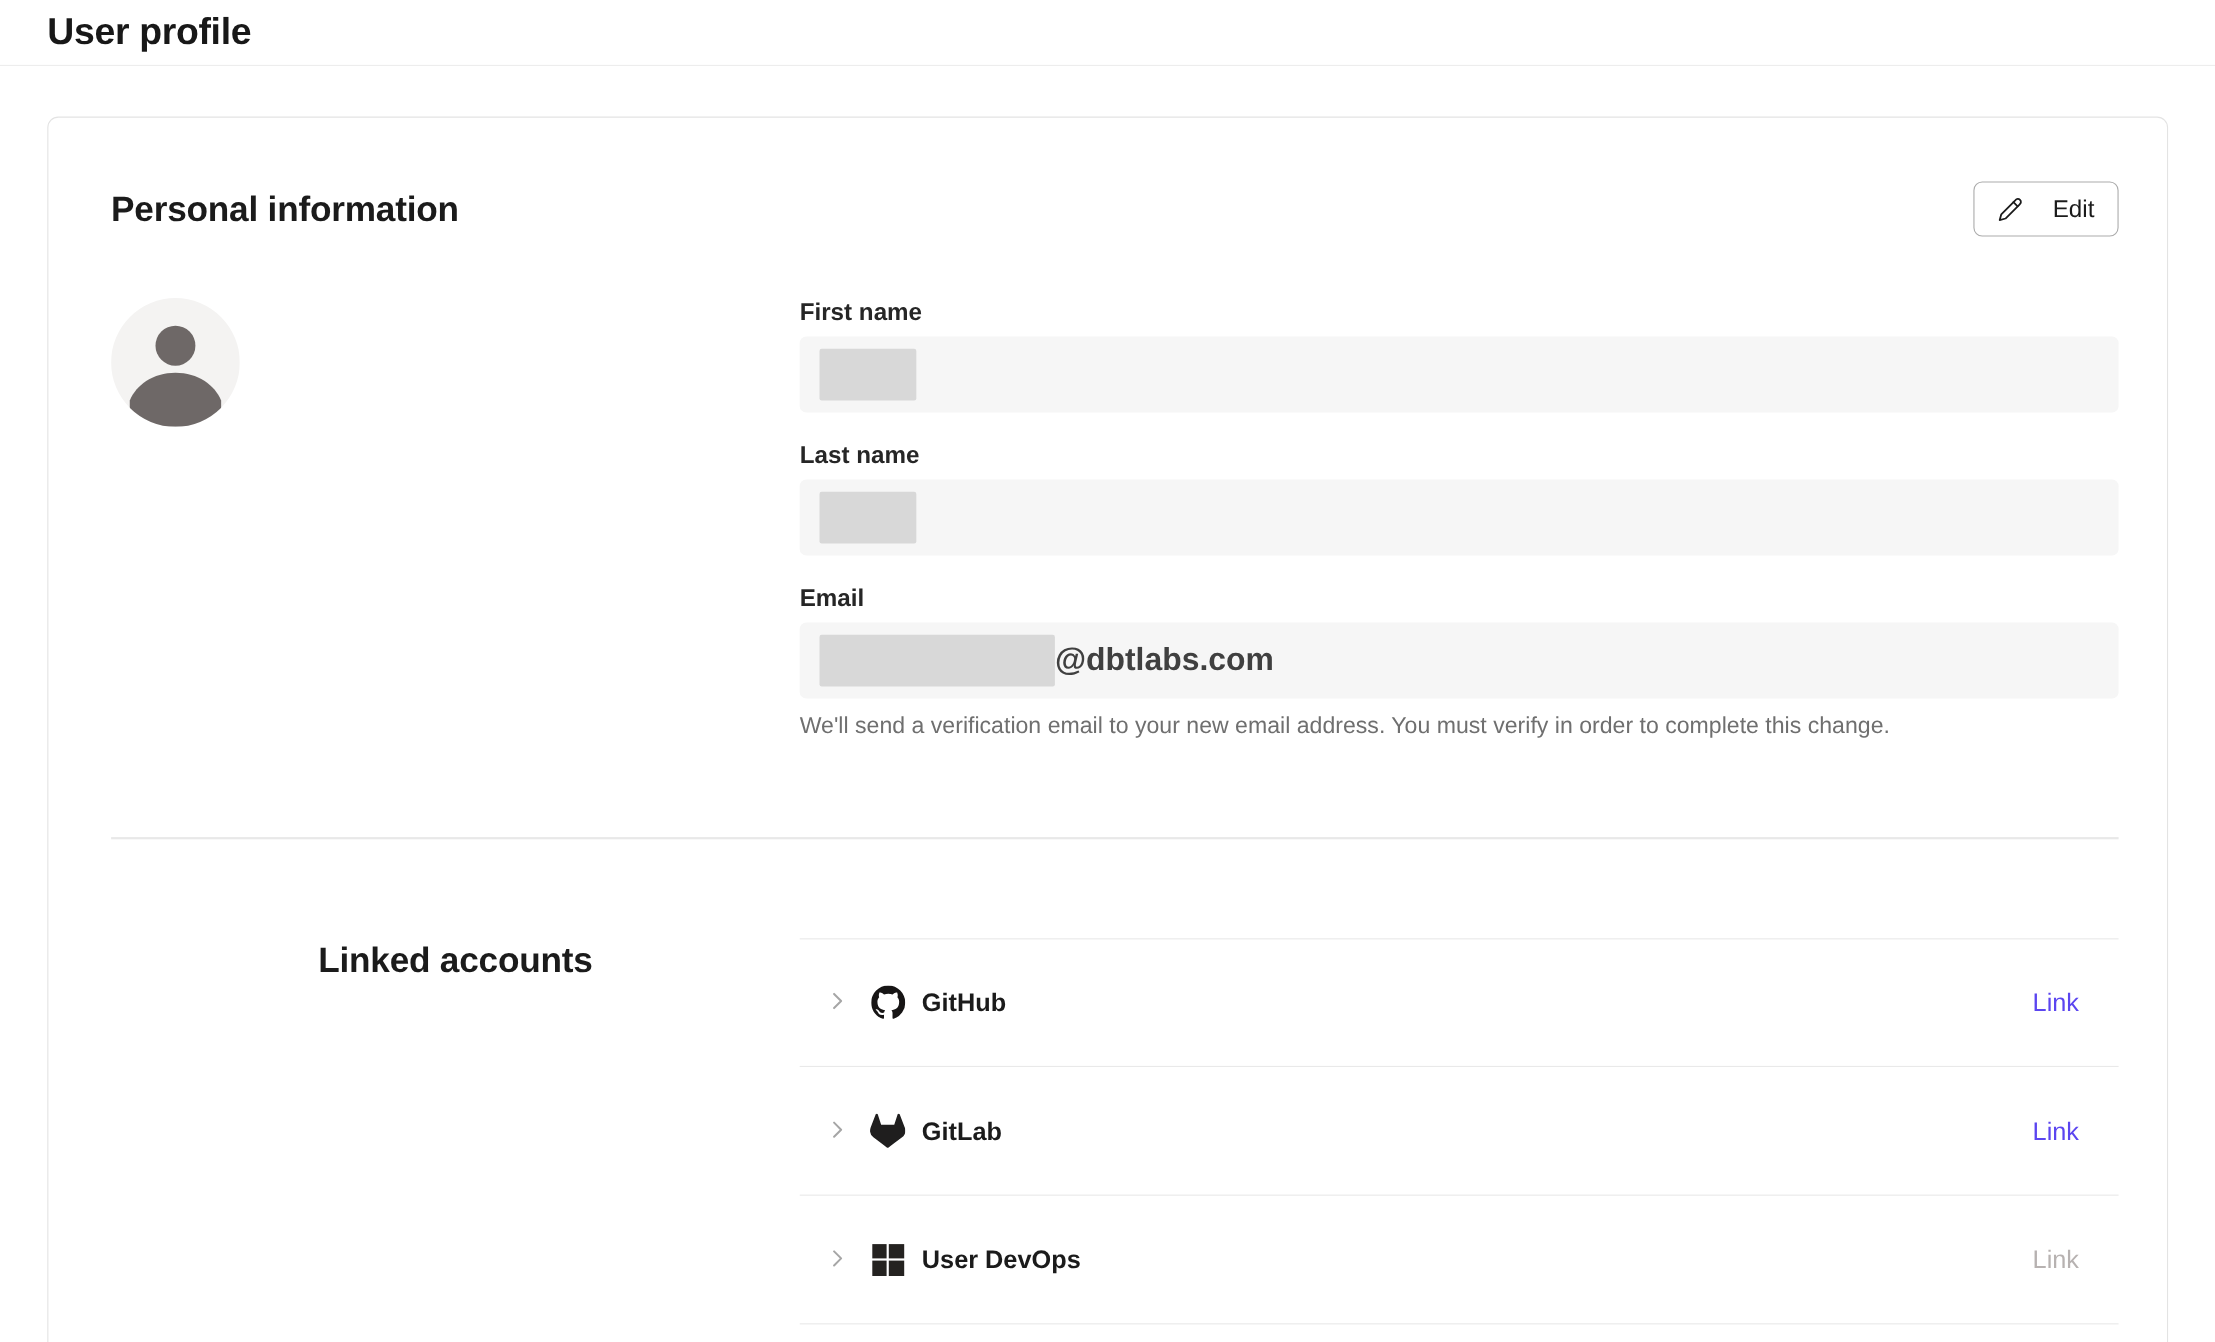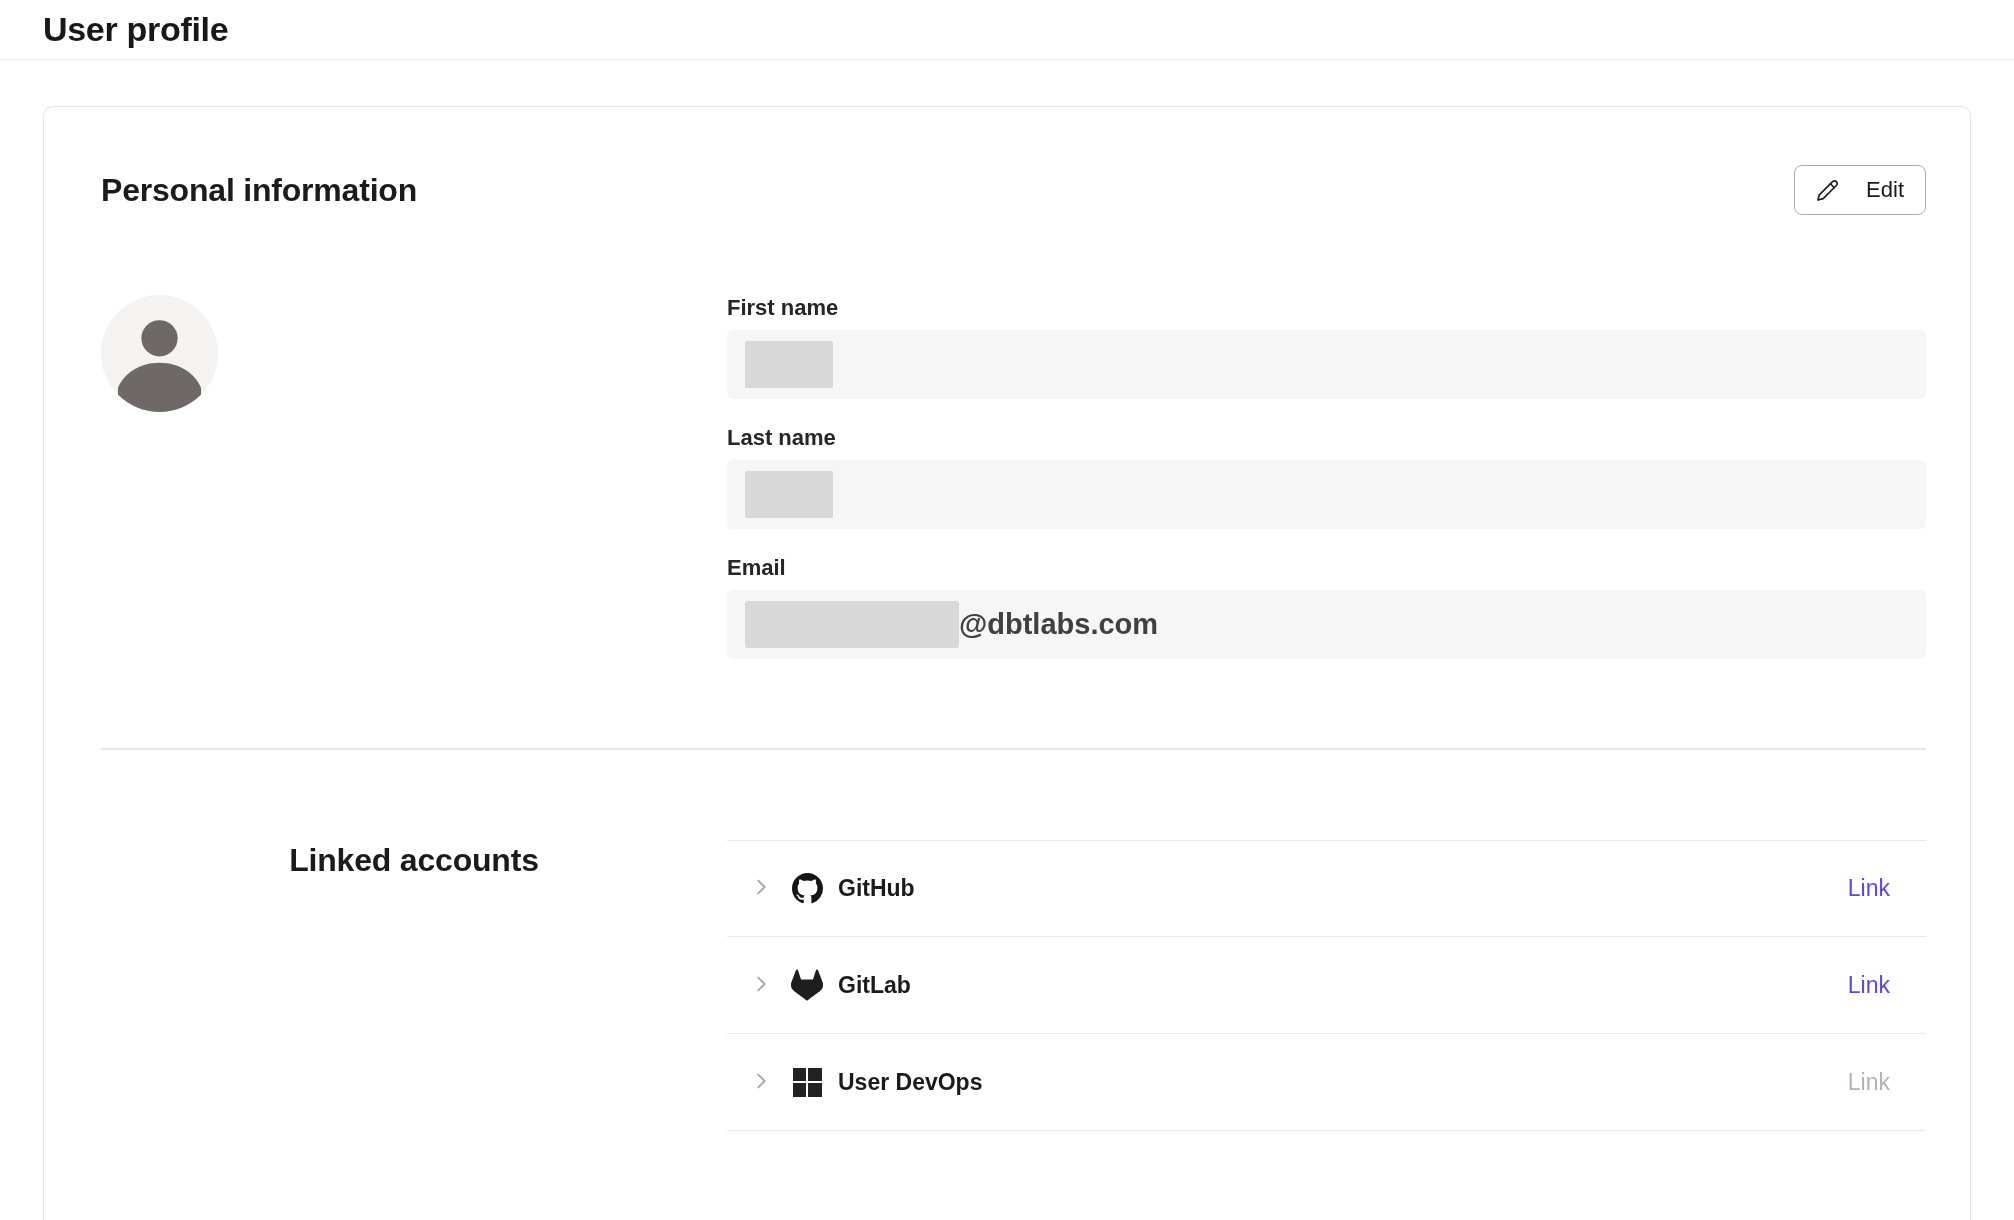--- a/index.html
+++ b/index.html
@@ -61,21 +61,21 @@
     font-family: inherit;
     font-size: 22px;
     font-weight: 500;
     color: #1b1b1b;
     cursor: pointer;
   }
   .edit-btn svg { display: block; }
 
   .pi-body {
     display: flex;
-    margin-top: 80px;
+    margin-top: 56px;
   }
   .pi-avatar-col { width: 626px; flex: 0 0 626px; }
   .avatar { width: 117px; height: 117px; display: block; }
 
   .pi-form-col { flex: 1; }
   .field-label {
     font-size: 22px;
     font-weight: 600;
     color: #262626;
     margin-bottom: 9px;
@@ -116,21 +116,21 @@
 
   
   .linked-section {
     display: flex;
     margin-top: 90px;
   }
   .linked-heading-col { width: 626px; flex: 0 0 626px; padding-top: 2px; }
   .linked-list-col { flex: 1; }
 
   .linked-row {
-    height: 97px;
+    height: 117px;
     display: flex;
     align-items: center;
     border-bottom: 1px solid #e9e9e9;
   }
   .linked-row:first-child { border-top: 1px solid #e9e9e9; }
   .chev-btn {
     background: none;
     border: none;
     padding: 0;
     width: 24px;
@@ -224,20 +224,21 @@
         <div class="field-label">Last name</div>
         <div class="field-box">
           <span class="redact name"></span>
         </div>
 
         <div class="field-label">Email</div>
         <div class="field-box email-box">
           <span class="redact email"></span>
           <span class="email-suffix">@dbtlabs.com</span>
         </div>
+        <div class="helper-text">We'll send a verification email to your new email address. You must verify in order to complete this change.</div>
       </div>
     </div>
 
     <hr class="section-divider">
   </section>
 
   <section class="linked-section">
     <div class="linked-heading-col">
       <h2 class="section-heading">Linked accounts</h2>
     </div>

